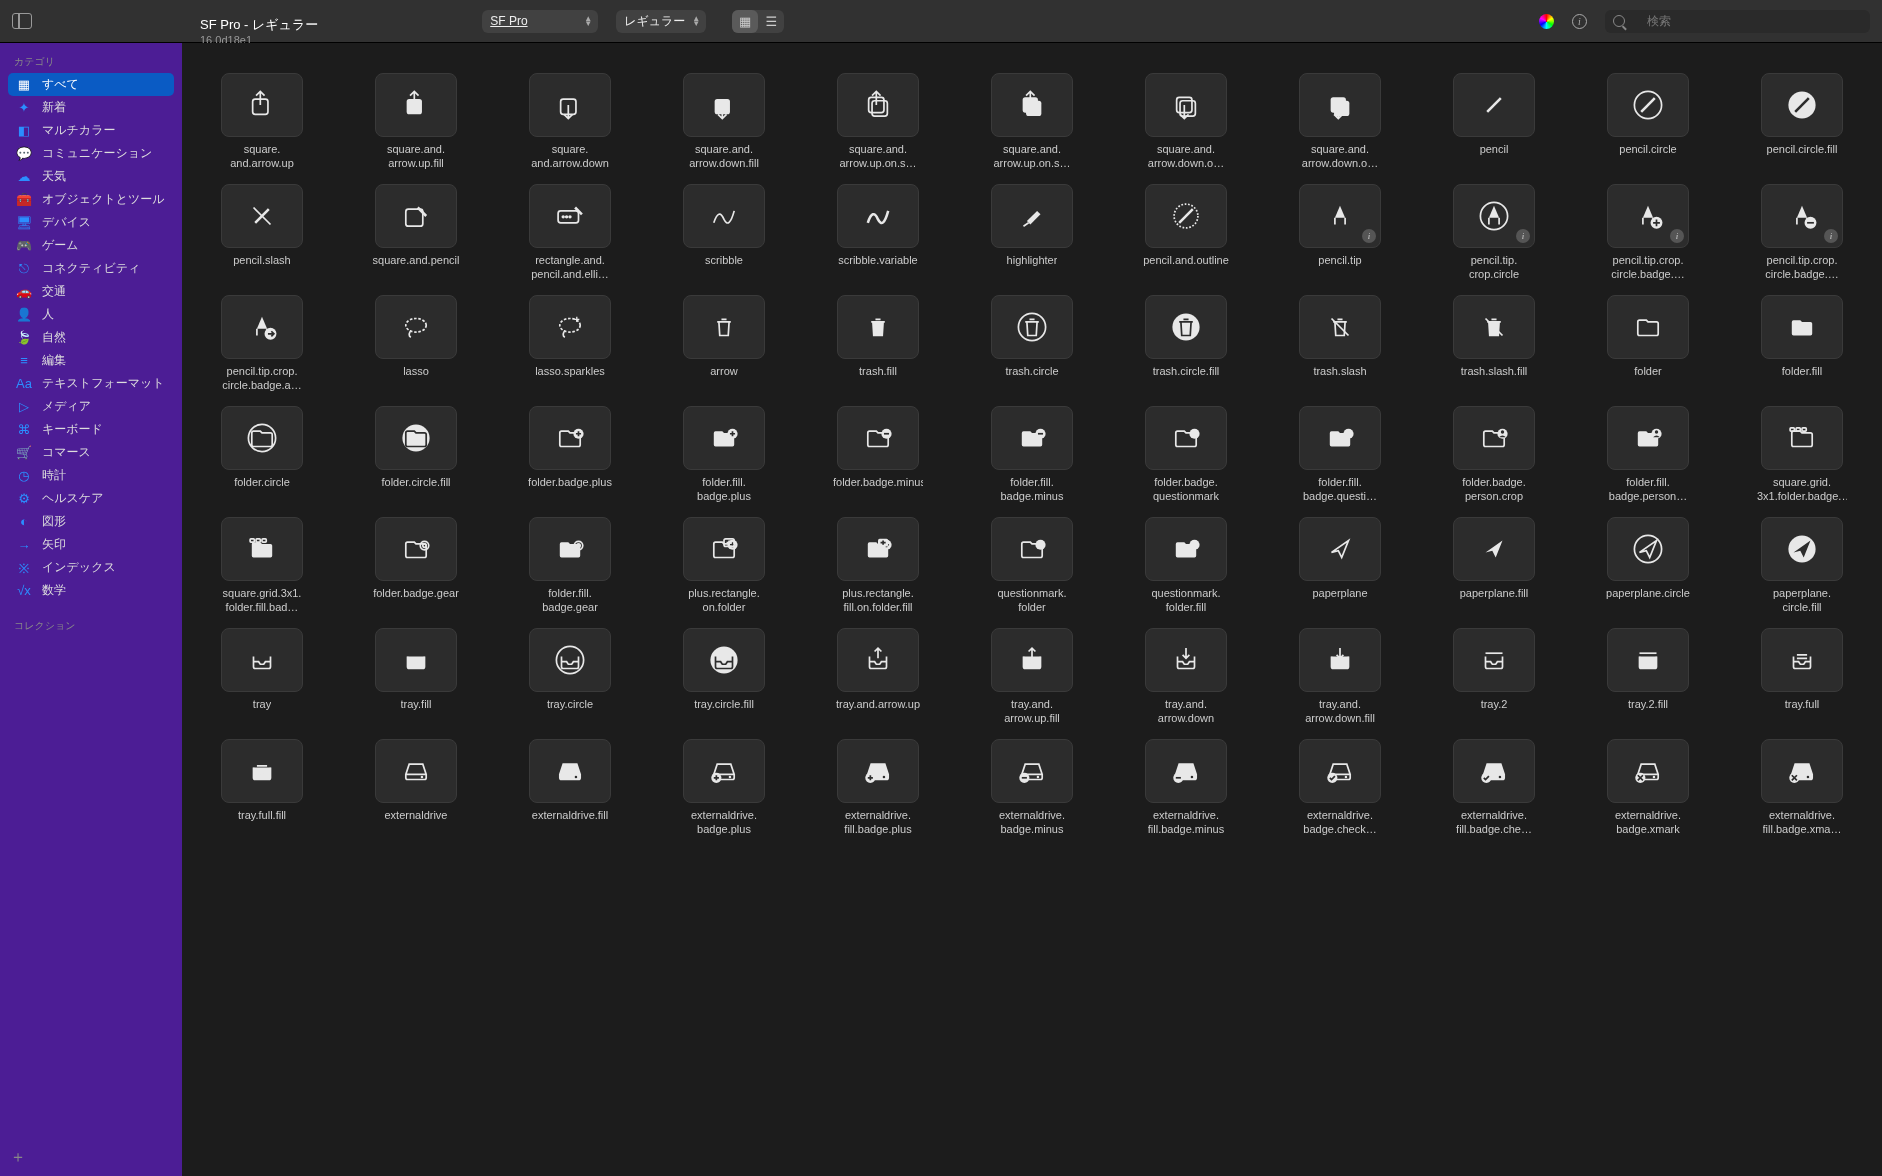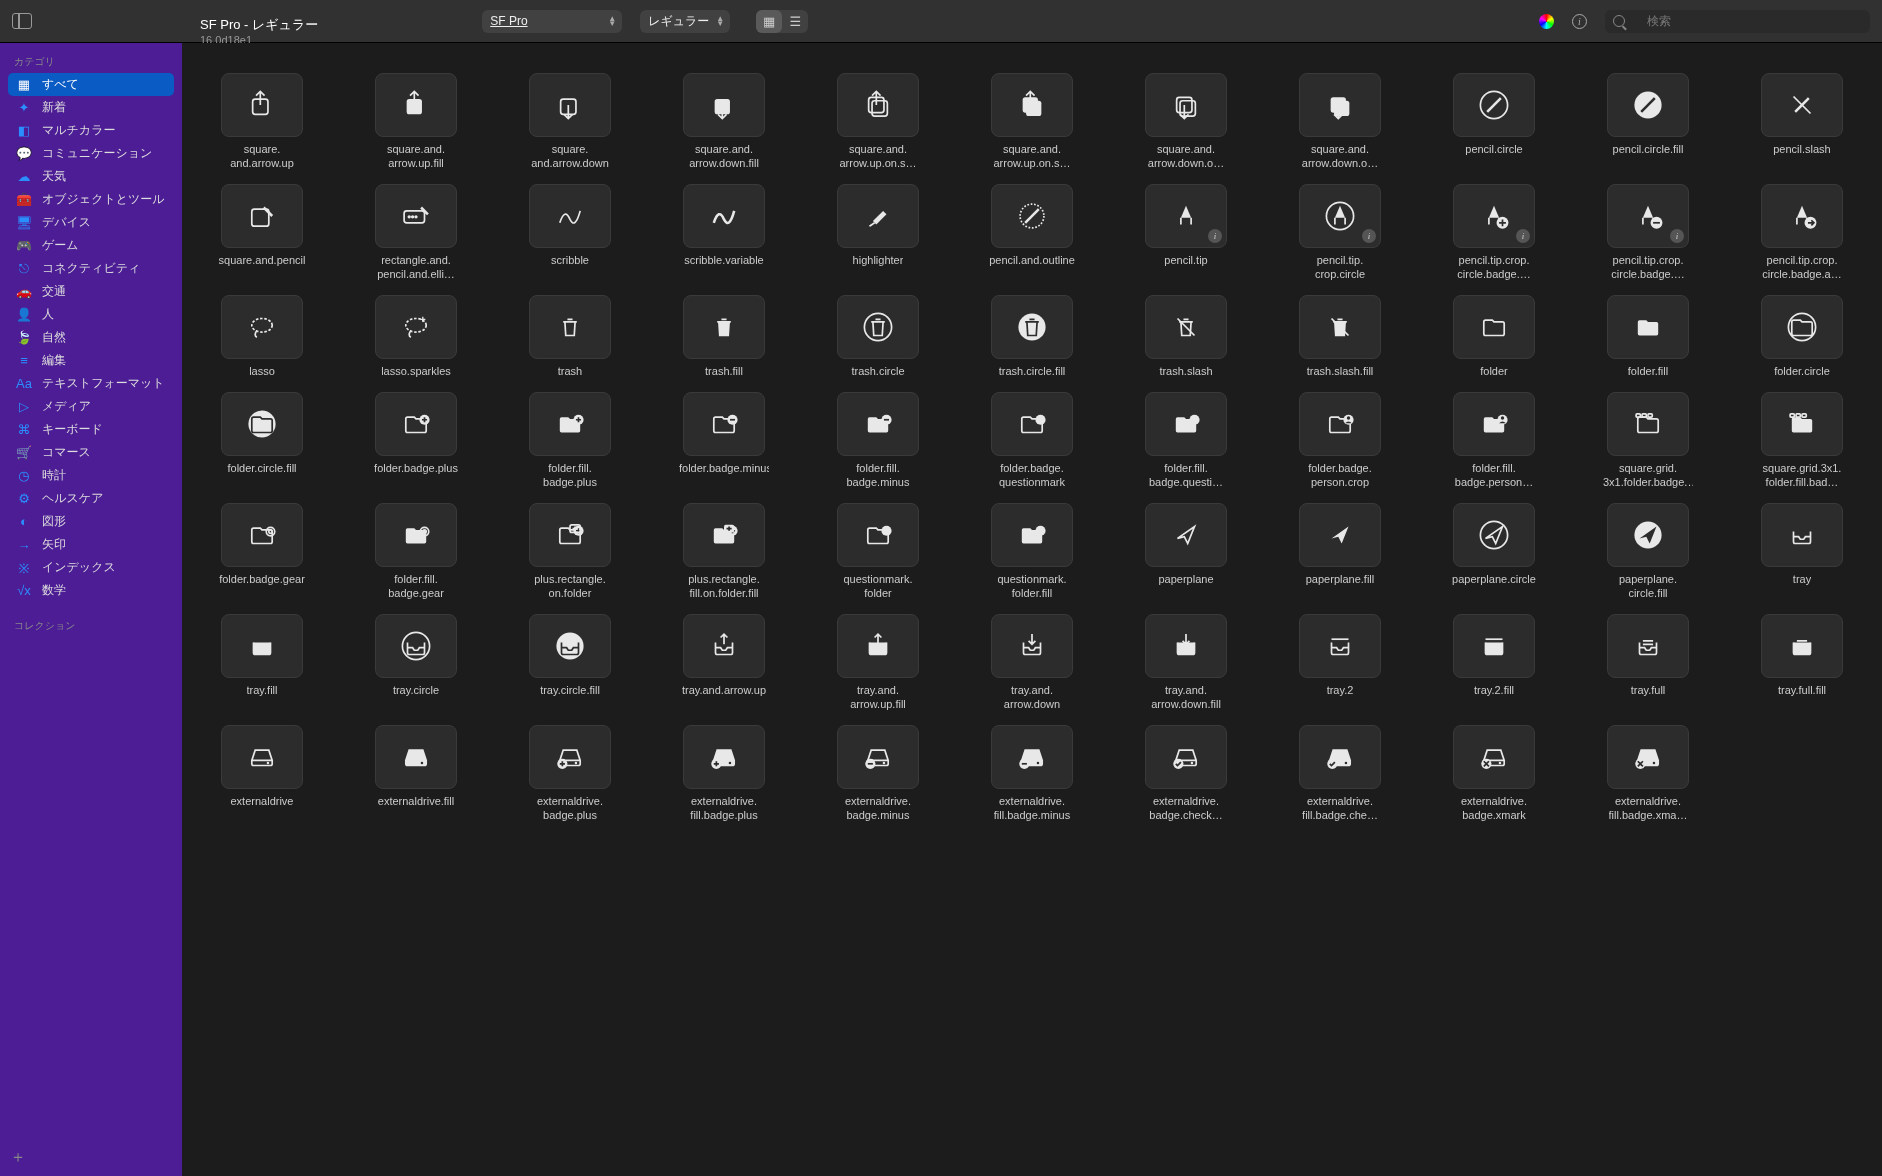--- a/index.html
+++ b/index.html
@@ -4,21 +4,21 @@
 <style>
 * { margin:0; padding:0; box-sizing:border-box; font-family:-apple-system,BlinkMacSystemFont,"Helvetica Neue",sans-serif; }
 body { background:#1e1e1e; color:#e0e0e0; width:1882px; height:1176px; overflow:hidden; display:flex; flex-direction:column; }
 .toolbar { height:43px; background:#313131; display:flex; align-items:center; padding:0 12px; border-bottom:1px solid #000; gap:12px; }
 .sidebar-toggle { width:20px; height:16px; border:1.5px solid #999; border-radius:3px; position:relative; }
 .sidebar-toggle::after { content:""; position:absolute; left:5px; top:0; bottom:0; width:1.5px; background:#999; }
 .title-block { margin-left:156px; display:flex; flex-direction:column;margin-top:20px; }
 .title-main { font-size:13px; color:#fff; font-weight:500; }
 .title-sub { font-size:11px; color:#999; }
 .dropdown { background:#414141; border-radius:6px; height:23px; display:flex; align-items:center; padding:0 8px; font-size:12px; color:#eee; gap:40px; position:relative; }
-.dropdown.font { width:140px;text-decoration:underline; }
+.dropdown.font { width:116px;text-decoration:underline; }
 .dropdown.weight { width:90px; margin-left:6px; }
 .chevrons { font-size:8px; line-height:5px; color:#aaa; position:absolute; right:6px; display:flex; flex-direction:column; }
 .view-seg { display:flex; background:#414141; border-radius:6px; height:23px; margin-left:14px; }
 .view-btn { width:26px; display:flex; align-items:center; justify-content:center; color:#ccc; font-size:13px; }
 .view-btn.active { background:#5a5a5a; border-radius:6px; }
 .toolbar-right { display:flex; align-items:center; gap:18px; margin-left:auto; }
 .color-circle { width:15px; height:15px; border-radius:50%; background:conic-gradient(red,yellow,lime,cyan,blue,magenta,red); }
 .info-icon { width:15px; height:15px; border:1.5px solid #aaa; border-radius:50%; display:flex; align-items:center; justify-content:center; font-size:10px; color:#aaa; font-style:italic; font-family:serif; }
 .search-box { width:265px; height:23px; background:#2a2a2a; border-radius:6px; display:flex; align-items:center; padding:0 8px; gap:22px; }
 .search-glass { width:12px; height:12px; border:1.5px solid #888; border-radius:50%; position:relative; }
@@ -245,20 +245,28 @@
               <rect x="13" y="15" width="18" height="18" rx="3" fill="#e8e8e8" stroke="none"></rect>
               <rect x="9" y="11" width="18" height="18" rx="3" fill="#e8e8e8" stroke="none"></rect>
               <path d="M18 36 L18 20 M13 31 L18 36 L23 31" stroke="#e8e8e8"></path>
             </svg>
           </div>
           <div class="cap">square.and.<br>arrow.down.o…</div>
         </div>
         <div class="cell">
           <div class="swatch">
             <svg viewBox="0 0 40 40">
+              <path d="M12 28 L28 12" stroke-width="3" stroke="#e8e8e8"></path>
+            </svg>
+          </div>
+          <div class="cap">pencil</div>
+        </div>
+        <div class="cell">
+          <div class="swatch">
+            <svg viewBox="0 0 40 40">
               <circle cx="20" cy="20" r="16"></circle>
               <path d="M12 28 L28 12" stroke-width="3" stroke="#e8e8e8"></path>
             </svg>
           </div>
           <div class="cap">pencil.circle</div>
         </div>
         <div class="cell">
           <div class="swatch">
             <svg viewBox="0 0 40 40">
               <circle cx="20" cy="20" r="16" fill="#e8e8e8" stroke="none"></circle>
@@ -405,21 +413,21 @@
             </svg>
           </div>
           <div class="cap">lasso.sparkles</div>
         </div>
         <div class="cell">
           <div class="swatch">
             <svg viewBox="0 0 40 40">
               <path d="M14 14 L15 30 L25 30 L26 14 Z M12 14 L28 14 M17 11 L23 11" fill="none" stroke="#e8e8e8"></path>
             </svg>
           </div>
-          <div class="cap">trash</div>
+          <div class="cap">arrow</div>
         </div>
         <div class="cell">
           <div class="swatch">
             <svg viewBox="0 0 40 40">
               <path d="M14 14 L15 30 L25 30 L26 14 Z M12 14 L28 14 M17 11 L23 11" fill="#e8e8e8" stroke="#e8e8e8"></path>
             </svg>
           </div>
           <div class="cap">trash.fill</div>
         </div>
         <div class="cell">

